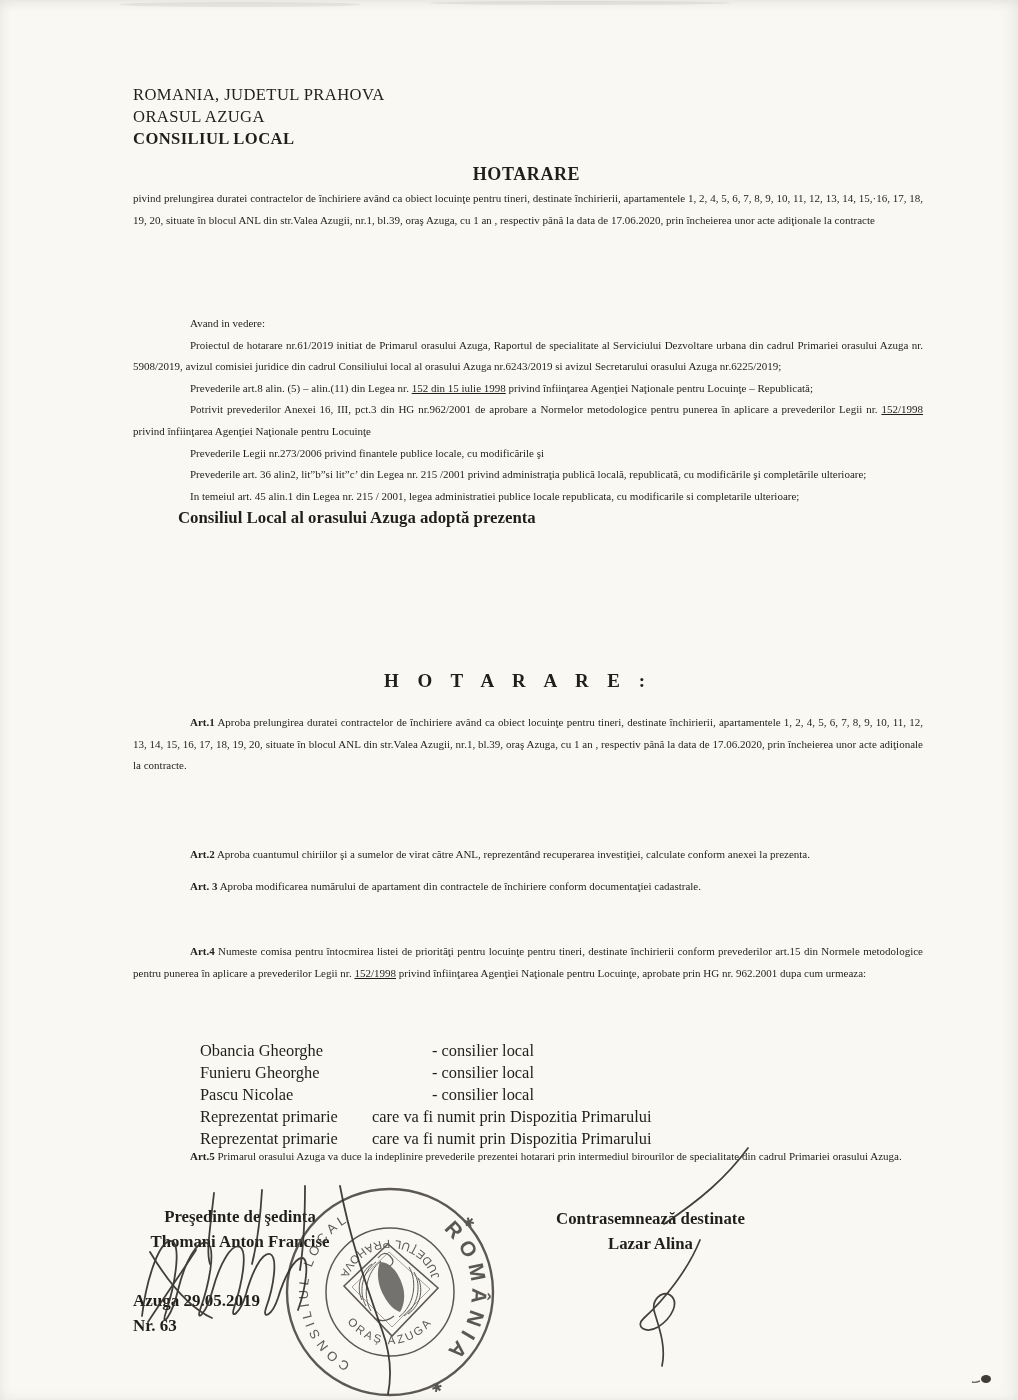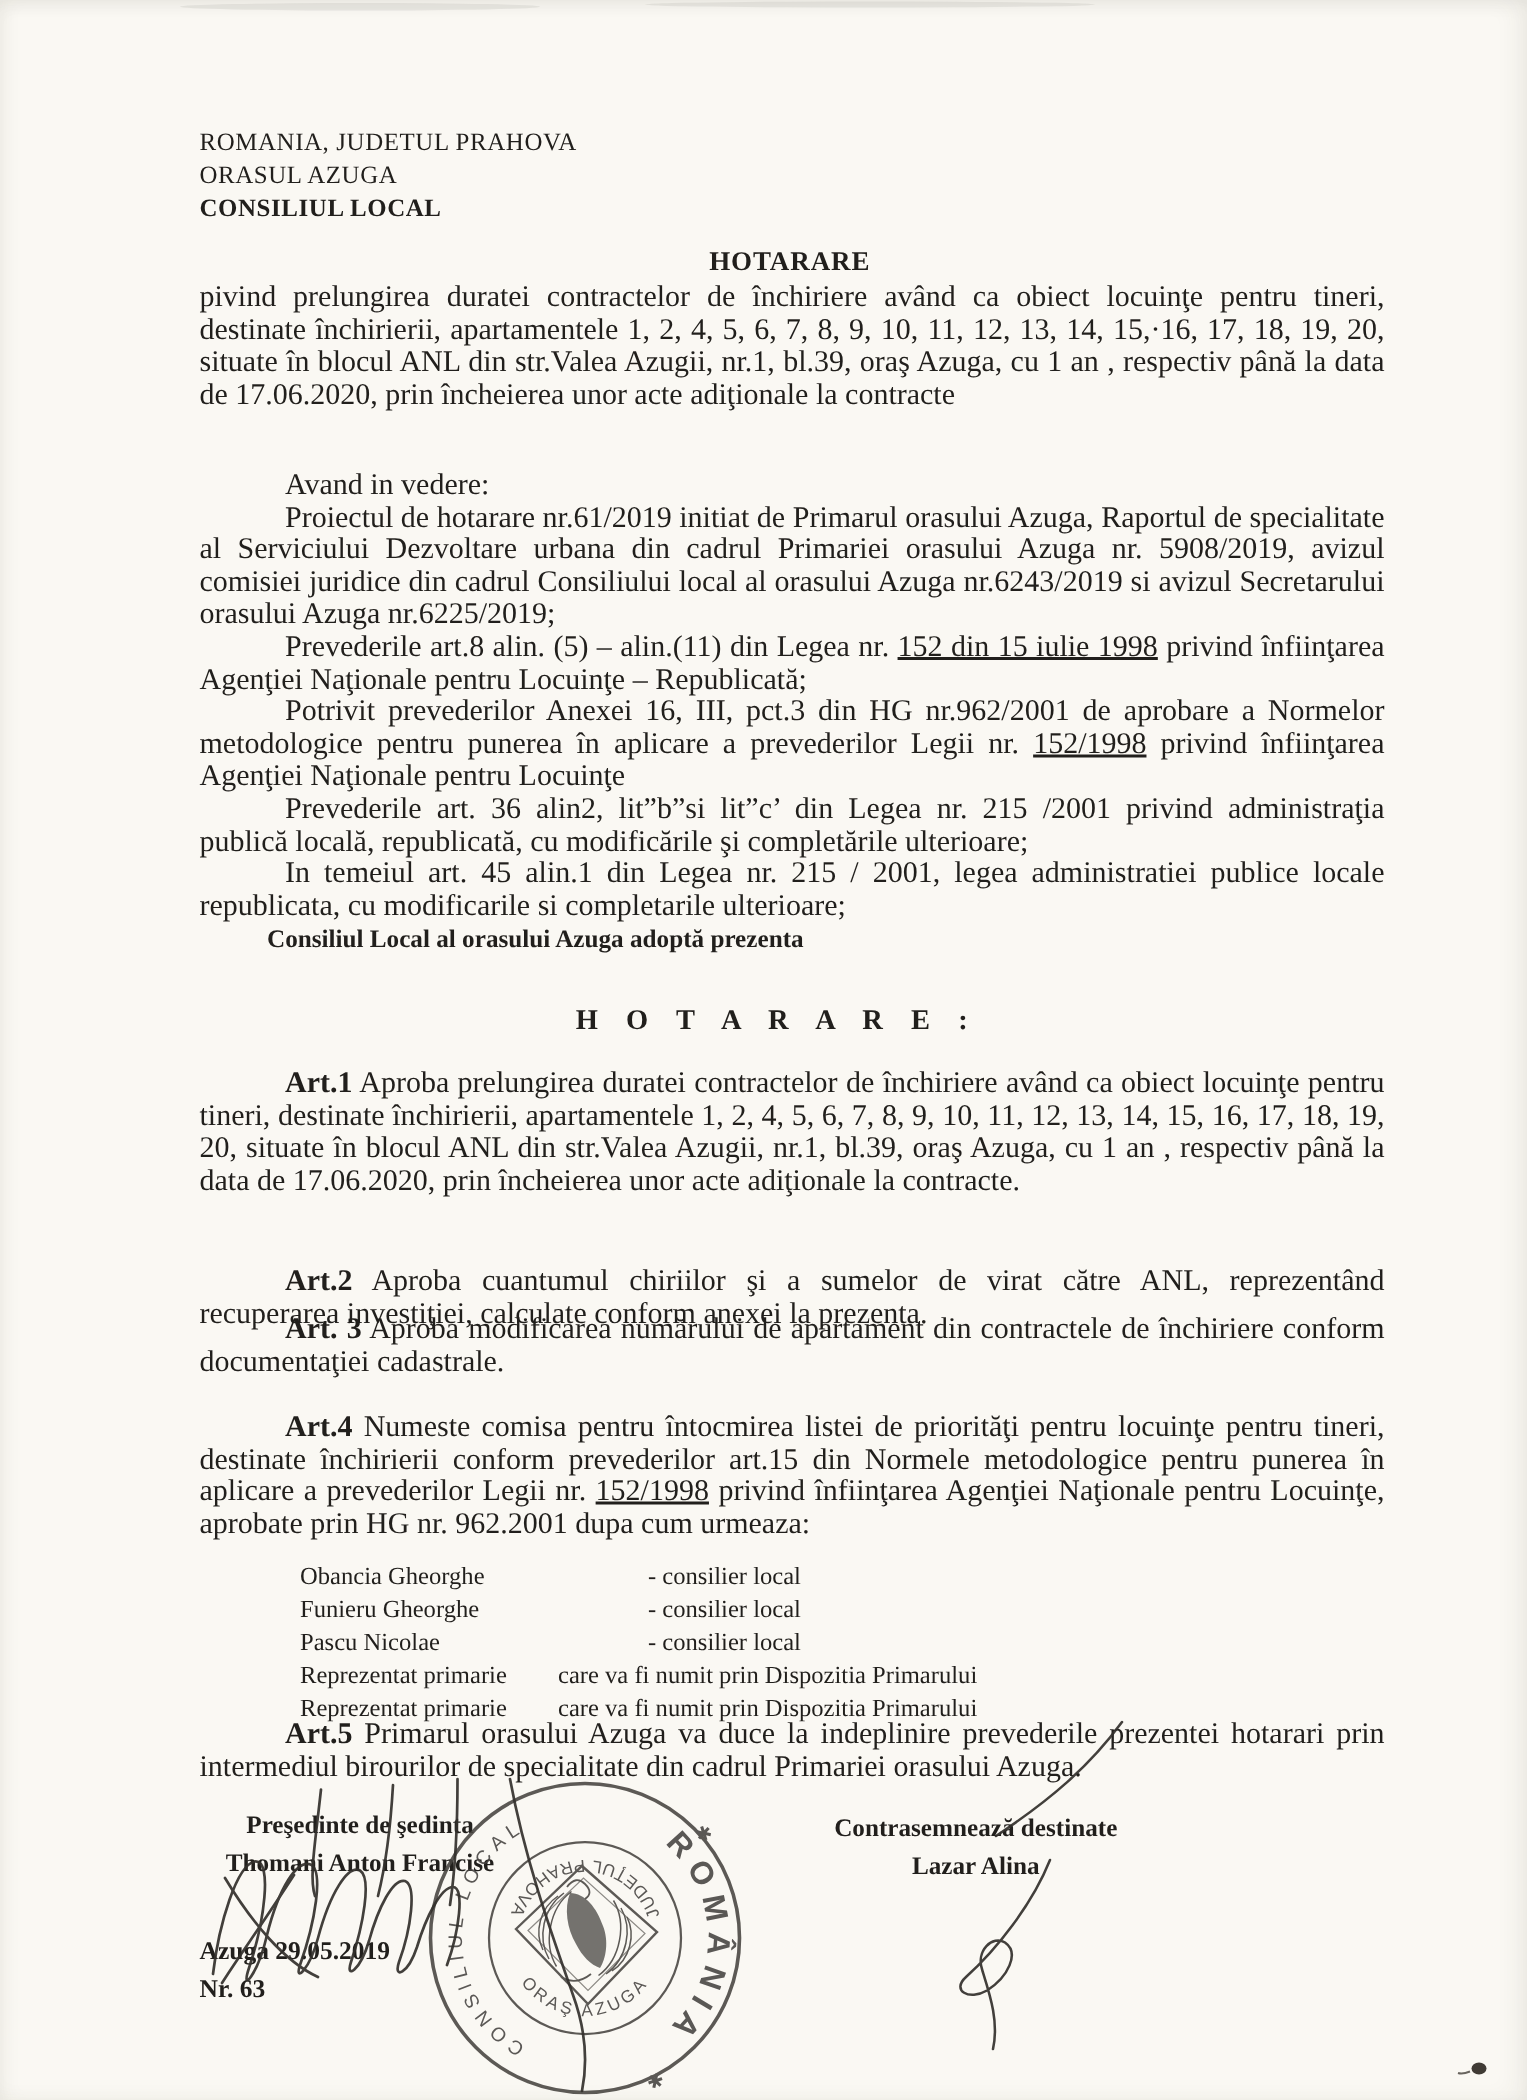--- a/index.html
+++ b/index.html
@@ -8,21 +8,21 @@
     position:relative;
     width:1018px;height:1400px;
     margin:0 auto;
     background:#faf8f3;
     box-shadow:inset -8px 0 14px rgba(60,55,45,.05), inset 0 5px 10px rgba(60,55,45,.04), inset 6px 0 10px rgba(60,55,45,.03);
     font-family:"Liberation Serif","DejaVu Serif",serif;
     color:#211f1c;
     overflow:hidden;
   }
   .blk{position:absolute;}
-  .para{margin:0;font-size:20px;line-height:21.6px;text-align:justify;}
+  .para{margin:0;font-size:11px;line-height:21.6px;text-align:justify;}
   .para.ind{text-indent:57px;}
   .header-block{left:133px;top:84px;font-size:16.6px;line-height:21.8px;letter-spacing:.4px;}
   .title-line{left:133px;top:164px;width:787px;text-align:center;font-size:18px;font-weight:bold;letter-spacing:.6px;}
   .subtitle{left:133px;top:188px;width:790px;}
   .preamble{left:133px;top:313px;width:790px;}
   .adoption{font-weight:bold;text-indent:45px;font-size:16.8px;}
   .decision-title{left:133px;top:670px;width:770px;text-align:center;font-size:19px;font-weight:bold;letter-spacing:7px;}
   .art1{left:133px;top:712px;width:790px;}
   .art2{left:133px;top:844px;width:790px;}
   .art3{left:133px;top:876px;width:790px;}
@@ -54,20 +54,21 @@
 
   <div class="blk title-line">HOTARARE</div>
 
   <p class="blk para subtitle">pivind prelungirea duratei contractelor de închiriere având ca obiect locuinţe pentru tineri, destinate închirierii, apartamentele 1, 2, 4, 5, 6, 7, 8, 9, 10, 11, 12, 13, 14, 15,·16, 17, 18, 19, 20, situate în blocul ANL din str.Valea Azugii, nr.1, bl.39, oraş Azuga,  cu 1 an , respectiv până la data de 17.06.2020, prin încheierea unor acte adiţionale la contracte</p>
 
   <div class="blk preamble">
     <p class="para ind">Avand in vedere:</p>
     <p class="para ind">Proiectul de hotarare nr.61/2019 initiat de Primarul orasului Azuga, Raportul de specialitate al Serviciului Dezvoltare urbana din cadrul Primariei orasului Azuga nr. 5908/2019, avizul comisiei juridice din cadrul Consiliului local al orasului Azuga nr.6243/2019 si  avizul Secretarului orasului Azuga nr.6225/2019;</p>
     <p class="para ind"><span>Prevederile art.8 alin. (5) – alin.(11) din Legea  nr. </span><span class="u">152 din 15 iulie 1998</span><span> privind înfiinţarea Agenţiei Naţionale pentru Locuinţe – Republicată;</span></p>
     <p class="para ind"><span>Potrivit prevederilor Anexei 16, III, pct.3 din HG nr.962/2001 de aprobare a Normelor metodologice pentru punerea în aplicare a prevederilor Legii nr. </span><span class="u">152/1998</span><span> privind înfiinţarea Agenţiei Naţionale pentru Locuinţe</span></p>
+    <p class="para ind">Prevederile  Legii nr.273/2006 privind finantele publice locale, cu modificările şi</p>
     <p class="para ind">Prevederile art. 36 alin2, lit”b”si lit”c’ din Legea nr. 215 /2001 privind administraţia publică locală, republicată, cu modificările şi completările ulterioare;</p>
     <p class="para ind">In temeiul art. 45 alin.1 din Legea nr. 215 / 2001, legea administratiei publice locale  republicata, cu modificarile si completarile ulterioare;</p>
     <p class="para adoption">Consiliul Local al orasului Azuga adoptă prezenta</p>
   </div>
 
   <div class="blk decision-title">H O T A R A R E :</div>
 
   <p class="blk para ind art1"><span class="b">Art.1</span><span> Aproba prelungirea duratei contractelor de închiriere având ca obiect locuinţe pentru tineri, destinate închirierii, apartamentele 1, 2, 4, 5, 6, 7, 8, 9, 10, 11, 12, 13, 14, 15, 16, 17, 18, 19, 20, situate în blocul ANL din str.Valea Azugii, nr.1, bl.39, oraş Azuga,  cu 1 an , respectiv până la data de 17.06.2020, prin încheierea unor acte adiţionale la contracte.</span></p>
 
   <p class="blk para ind art2"><span class="b">Art.2</span><span> Aproba cuantumul chiriilor şi a sumelor de virat  către ANL, reprezentând recuperarea investiţiei,  calculate conform anexei la prezenta.</span></p>

